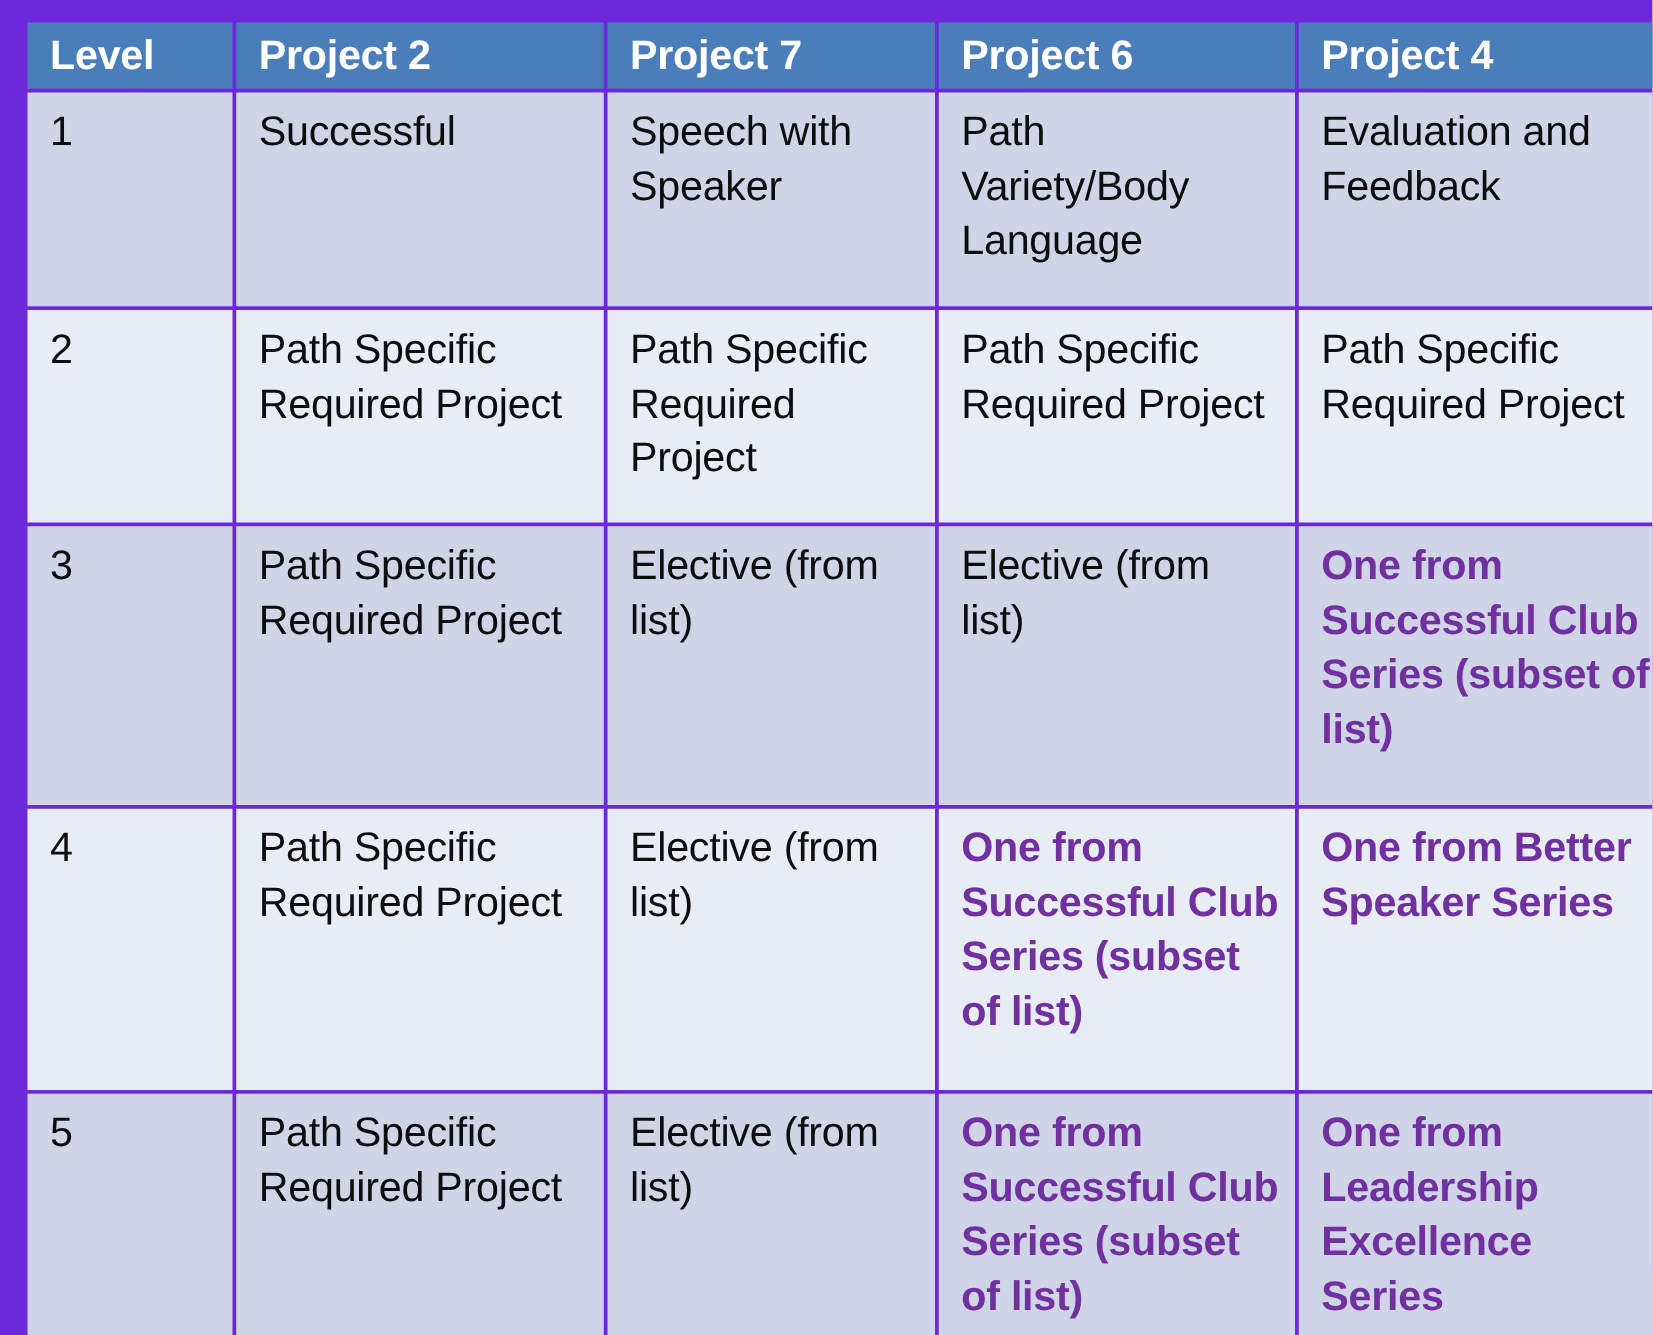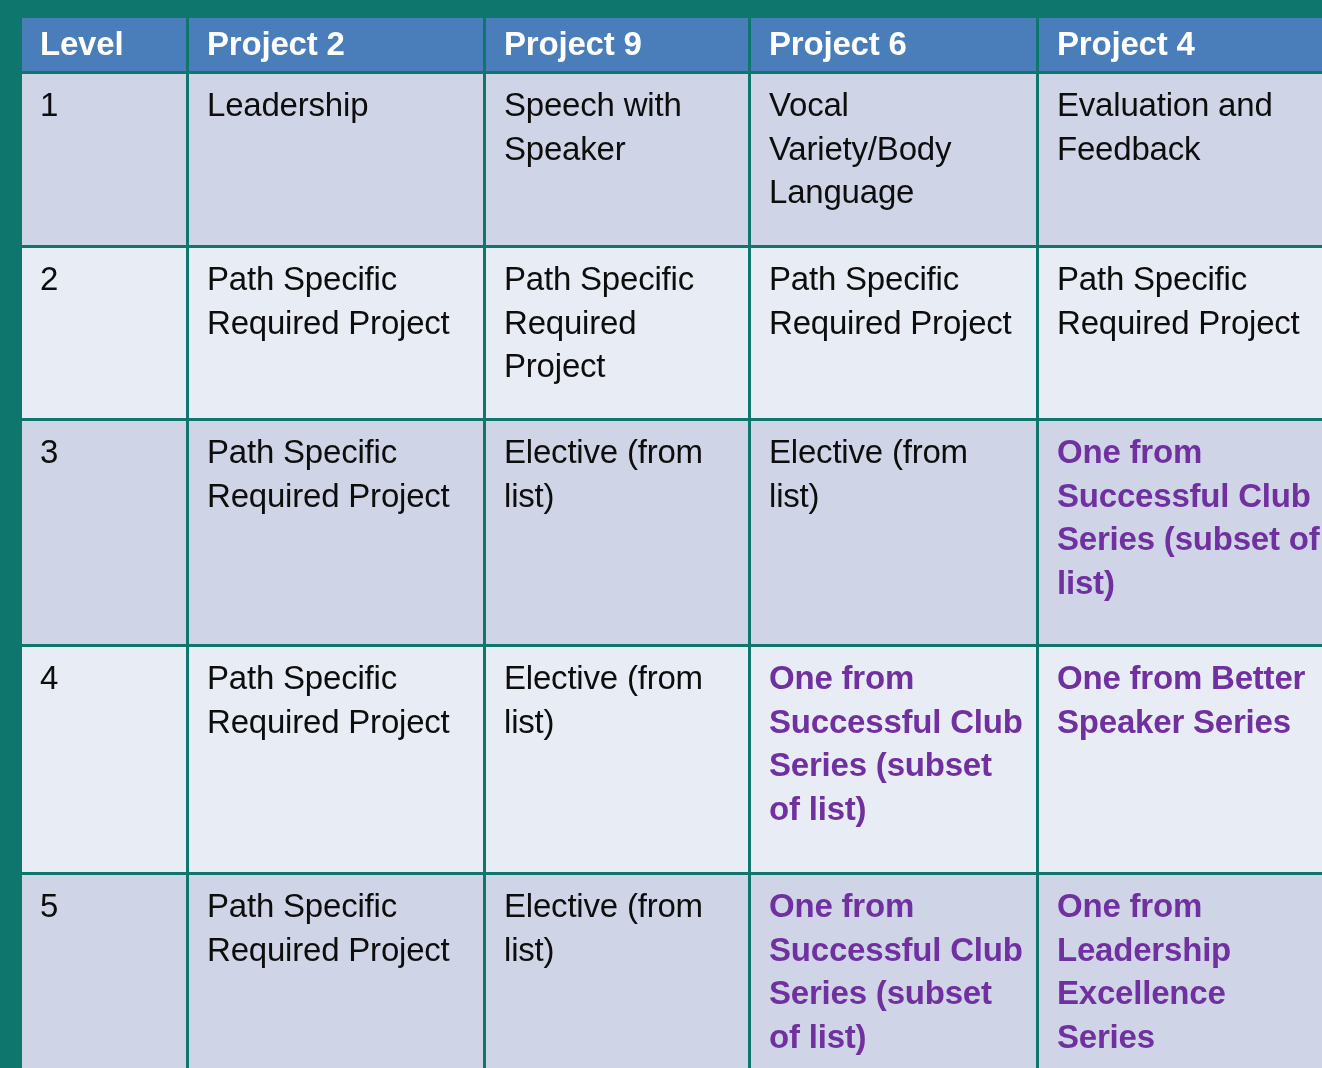--- a/index.html
+++ b/index.html
@@ -10,21 +10,21 @@
   body {
     width: 1322px;
     height: 1068px;
     overflow: hidden;
     font-family: "Liberation Sans", sans-serif;
   }
   #page {
     position: relative;
     width: 1322px;
     height: 1068px;
-    background: #0f766e;
+    background: #6d28d9;
   }
   .table-wrap {
     position: absolute;
     left: 22px;
     top: 18px;
     width: 1300px;
   }
   table.pathways {
     border-collapse: separate;
     border-spacing: 3px 3px;
@@ -84,31 +84,31 @@
         <col class="c-level">
         <col class="c-p1">
         <col class="c-p2">
         <col class="c-p3">
         <col class="c-p4">
       </colgroup>
       <thead>
         <tr>
           <th>Level</th>
           <th>Project 2</th>
-          <th>Project 9</th>
+          <th>Project 7</th>
           <th>Project 6</th>
           <th>Project 4</th>
         </tr>
       </thead>
       <tbody>
         <tr class="band-dark r1">
           <td>1</td>
-          <td>Leadership</td>
+          <td>Successful</td>
           <td>Speech with Speaker</td>
-          <td>Vocal Variety/Body Language</td>
+          <td>Path Variety/Body Language</td>
           <td>Evaluation and Feedback</td>
         </tr>
         <tr class="band-light r2">
           <td>2</td>
           <td>Path Specific Required Project</td>
           <td>Path Specific Required Project</td>
           <td>Path Specific Required Project</td>
           <td>Path Specific Required Project</td>
         </tr>
         <tr class="band-dark r3">

